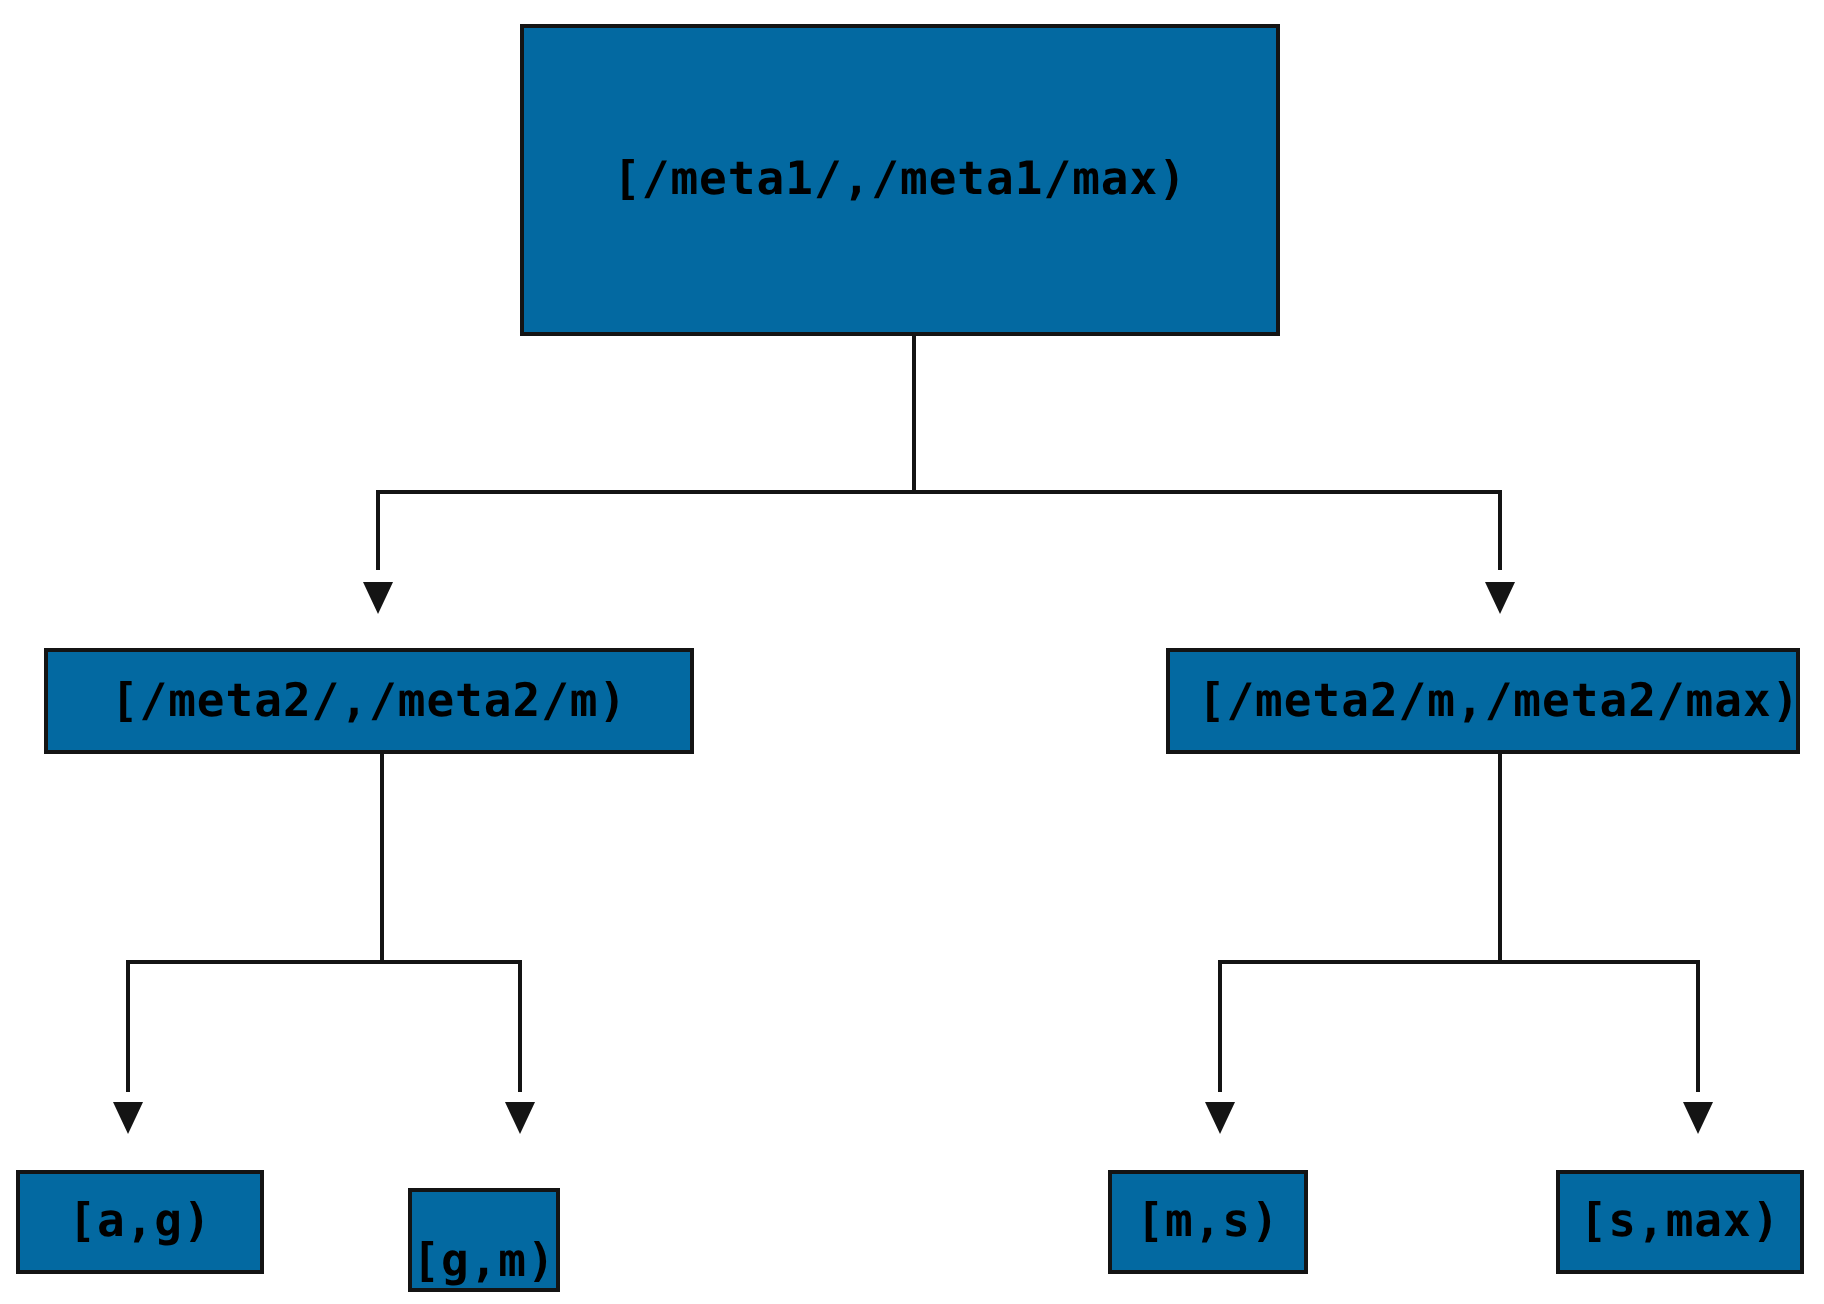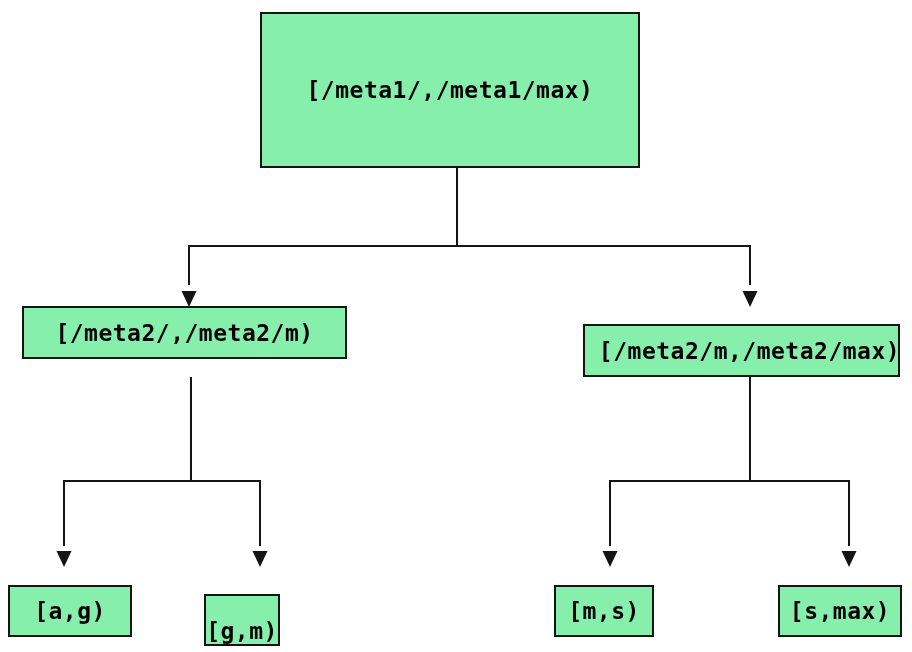--- a/index.html
+++ b/index.html
@@ -19,35 +19,35 @@
     position: absolute;
     left: 0;
     top: 0;
     width: 912px;
     height: 652px;
   }
   .node {
     position: absolute;
     box-sizing: border-box;
     border: 2px solid #141414;
-    background: #86efac;
+    background: #0369a1;
     display: flex;
     align-items: center;
     justify-content: center;
   }
   .node .label {
     font-size: 23px;
     font-weight: bold;
     color: #000000;
     white-space: pre;
     letter-spacing: 0.5px;
   }
   
   .node-root       { left: 260px; top: 12px;  width: 380px; height: 156px; }
-  .node-meta2-lo   { left: 22px;  top: 306px; width: 325px; height: 53px;  }
+  .node-meta2-lo   { left: 22px;  top: 324px; width: 325px; height: 53px;  }
   .node-meta2-hi   { left: 583px; top: 324px; width: 317px; height: 53px; padding-left: 16px;  }
   .node-leaf-ag    { left: 8px;   top: 585px; width: 124px; height: 52px;  }
   .node-leaf-gm    { left: 204px; top: 594px; width: 76px; height: 52px; align-items: flex-end;  }
   .node-leaf-ms    { left: 554px; top: 585px; width: 100px; height: 52px;  }
   .node-leaf-smax  { left: 778px; top: 585px; width: 124px; height: 52px;  }
 </style>
 </head>
 <body>
 
 <div class="diagram">

